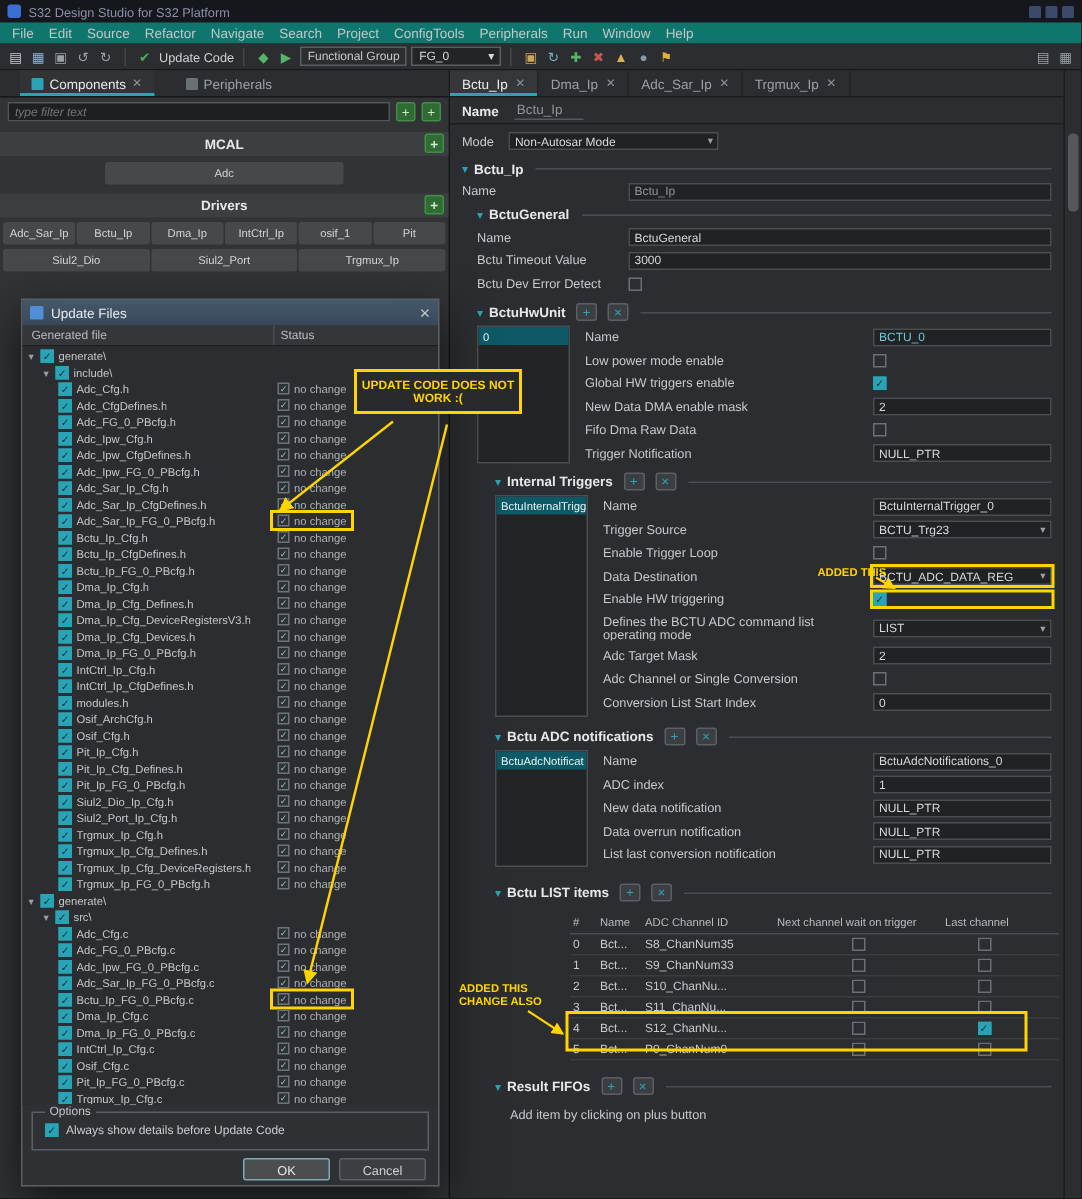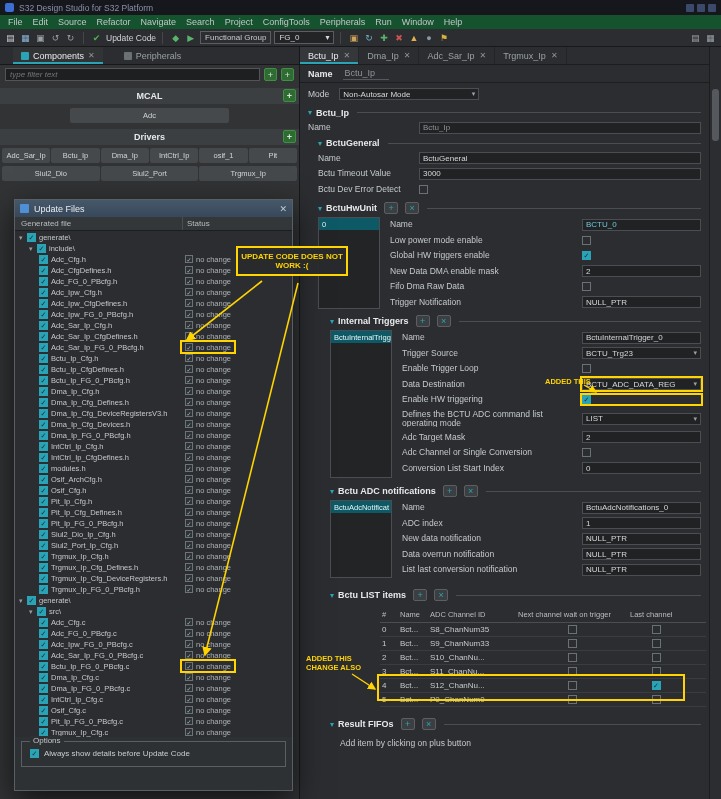--- a/index.html
+++ b/index.html
@@ -3,21 +3,21 @@
 <meta charset="utf-8">
 <style>
   html,body{margin:0;padding:0;background:#111;}
   #app{position:relative;width:721px;height:799px;background:#1e1f22;font-family:"Liberation Sans",sans-serif;color:#c8ccce;overflow:hidden;}
 
   
   .titlebar{position:absolute;left:0;top:0;width:100%;height:15px;background:#16171d;display:flex;align-items:center;gap:5px;padding:0 5px;font-size:8.5px;color:#8a90a8;box-sizing:border-box;}
   .app-icon{width:9px;height:9px;background:#3b6fd4;border-radius:2px;flex:none;}
   .win-btns{margin-left:auto;display:flex;gap:3px;}
   .win-btn{width:8px;height:8px;background:#3b4a6b;border-radius:1px;}
-  .menubar{position:absolute;left:0;top:15px;width:100%;height:14px;background:#14532d;display:flex;align-items:center;gap:10px;padding:0 8px;font-size:9px;color:#c2c6c9;box-sizing:border-box;}
+  .menubar{position:absolute;left:0;top:15px;width:100%;height:14px;background:#0f766e;display:flex;align-items:center;gap:10px;padding:0 8px;font-size:9px;color:#c2c6c9;box-sizing:border-box;}
   .menu-item{white-space:nowrap;}
   .toolbar{position:absolute;left:0;top:29px;width:100%;height:18px;background:#2b2d30;border-bottom:1px solid #17181a;display:flex;align-items:center;gap:3px;padding:0 4px;font-size:8.5px;box-sizing:border-box;}
   .tgrp{display:flex;align-items:center;gap:2px;}
   .ticon{width:13px;height:13px;display:flex;align-items:center;justify-content:center;font-size:9px;border-radius:2px;}
   .tsep{width:1px;height:12px;background:#44474a;margin:0 3px;}
   .update-code{display:flex;align-items:center;gap:3px;color:#cfd3d6;}
   .fg-label{border:1px solid #5a5e63;padding:1px 4px;color:#c6cacd;font-size:8px;white-space:nowrap;}
   .fg-select{display:flex;align-items:center;gap:6px;border:1px solid #5a5e63;background:#222426;padding:1px 4px;font-size:8px;color:#d7dadc;min-width:50px;justify-content:space-between;}
   .tright{margin-left:auto;display:flex;gap:2px;}
 
@@ -950,20 +950,24 @@
           </span>
         </div>
       </div>
     <div class="dlg-options">
       <span class="leg">Options</span>
       <div class="opt-row">
         <span class="cb checked"></span>
         <span>Always show details before Update Code</span>
       </div>
     </div>
+    <div class="dlg-btns">
+      <span class="btn ok">OK</span>
+      <span class="btn cancel">Cancel</span>
+    </div>
   </div>
 
   <svg id="overlay">
     <defs>
       <marker id="ah" markerWidth="7" markerHeight="7" refX="5" refY="3" orient="auto">
         <path d="M0,0 L6,3 L0,6 z" fill="#ffd400"></path>
       </marker>
     </defs>
     <line x1="262" y1="281" x2="187" y2="340" stroke="#ffd400" stroke-width="1.6" marker-end="url(#ah)"></line>
     <line x1="298" y1="283" x2="205" y2="655" stroke="#ffd400" stroke-width="1.6" marker-end="url(#ah)"></line>

